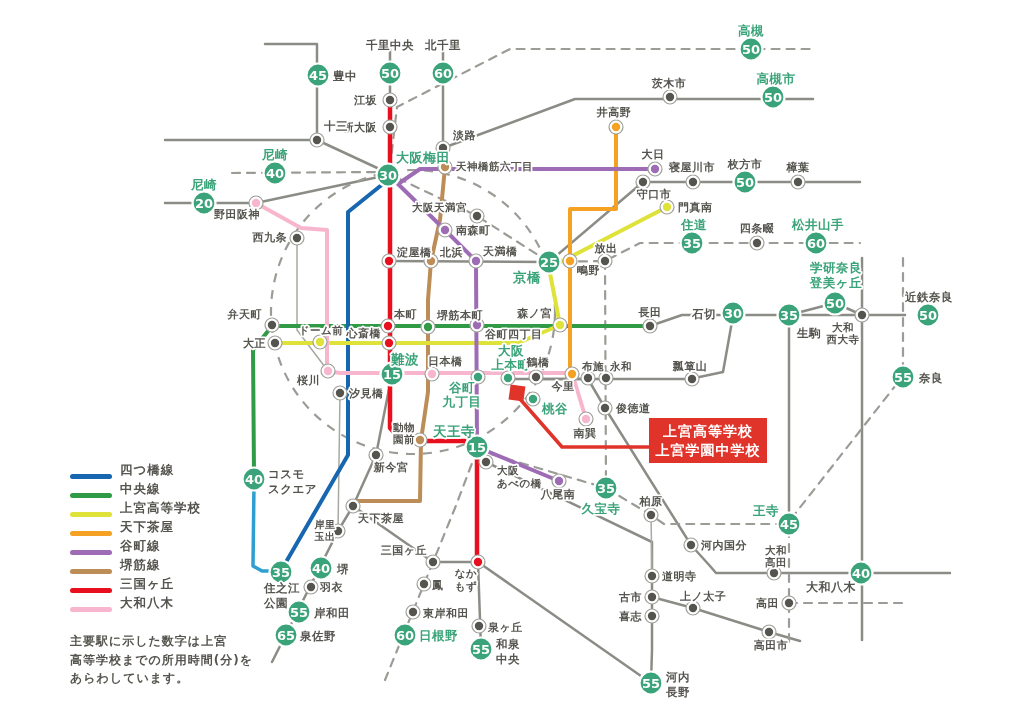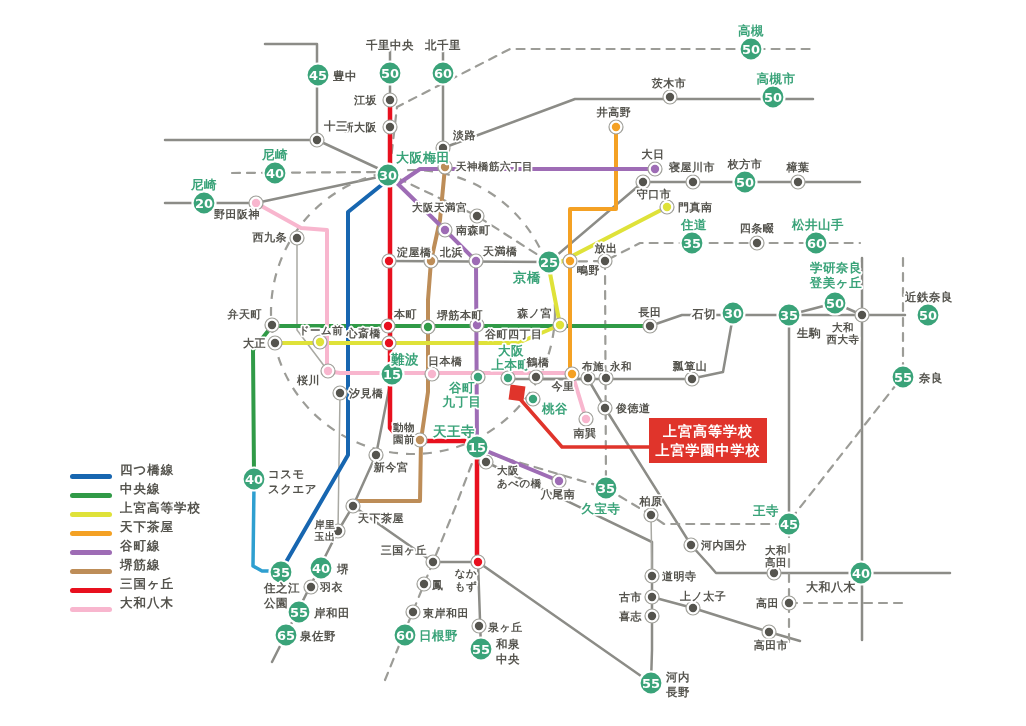--- a/index.html
+++ b/index.html
@@ -591,13 +591,16 @@
       <div class="legend-row">
         <div class="legend-swatch" style="background: rgb(232, 16, 30);"></div>
         <span class="legend-label">三国ヶ丘</span>
       </div>
       <div class="legend-row">
         <div class="legend-swatch" style="background: rgb(248, 182, 206);"></div>
         <span class="legend-label">大和八木</span>
       </div>
     </div>
 
+  <div id="note">主要駅に示した数字は上宮
+高等学校までの所用時間(分)を
+あらわしています。</div>
 </div>
 
 </body></html>

